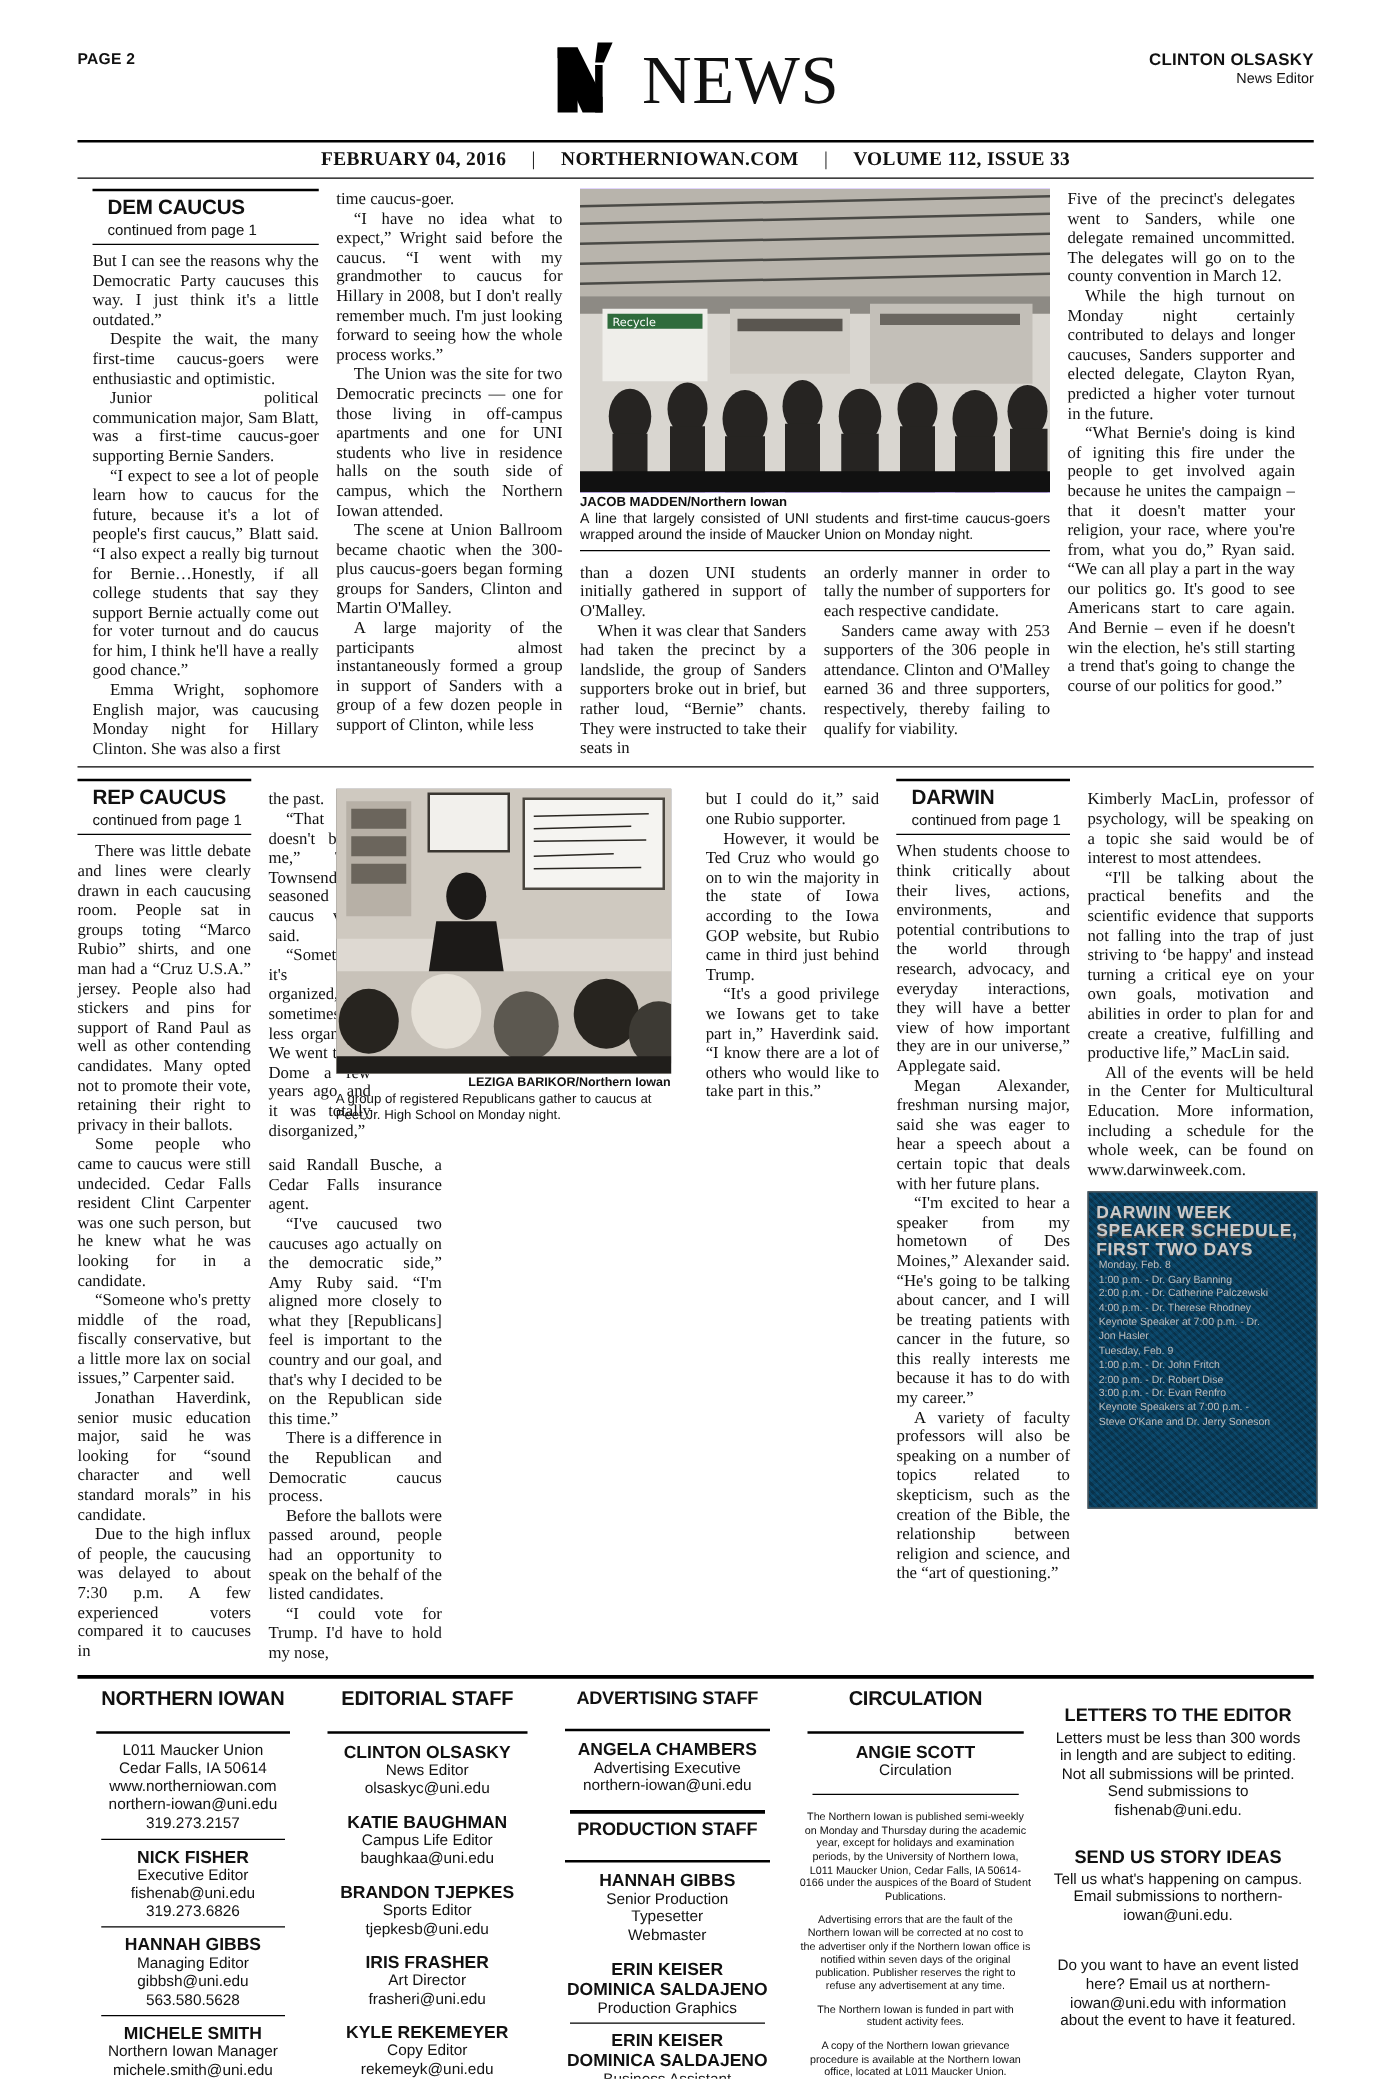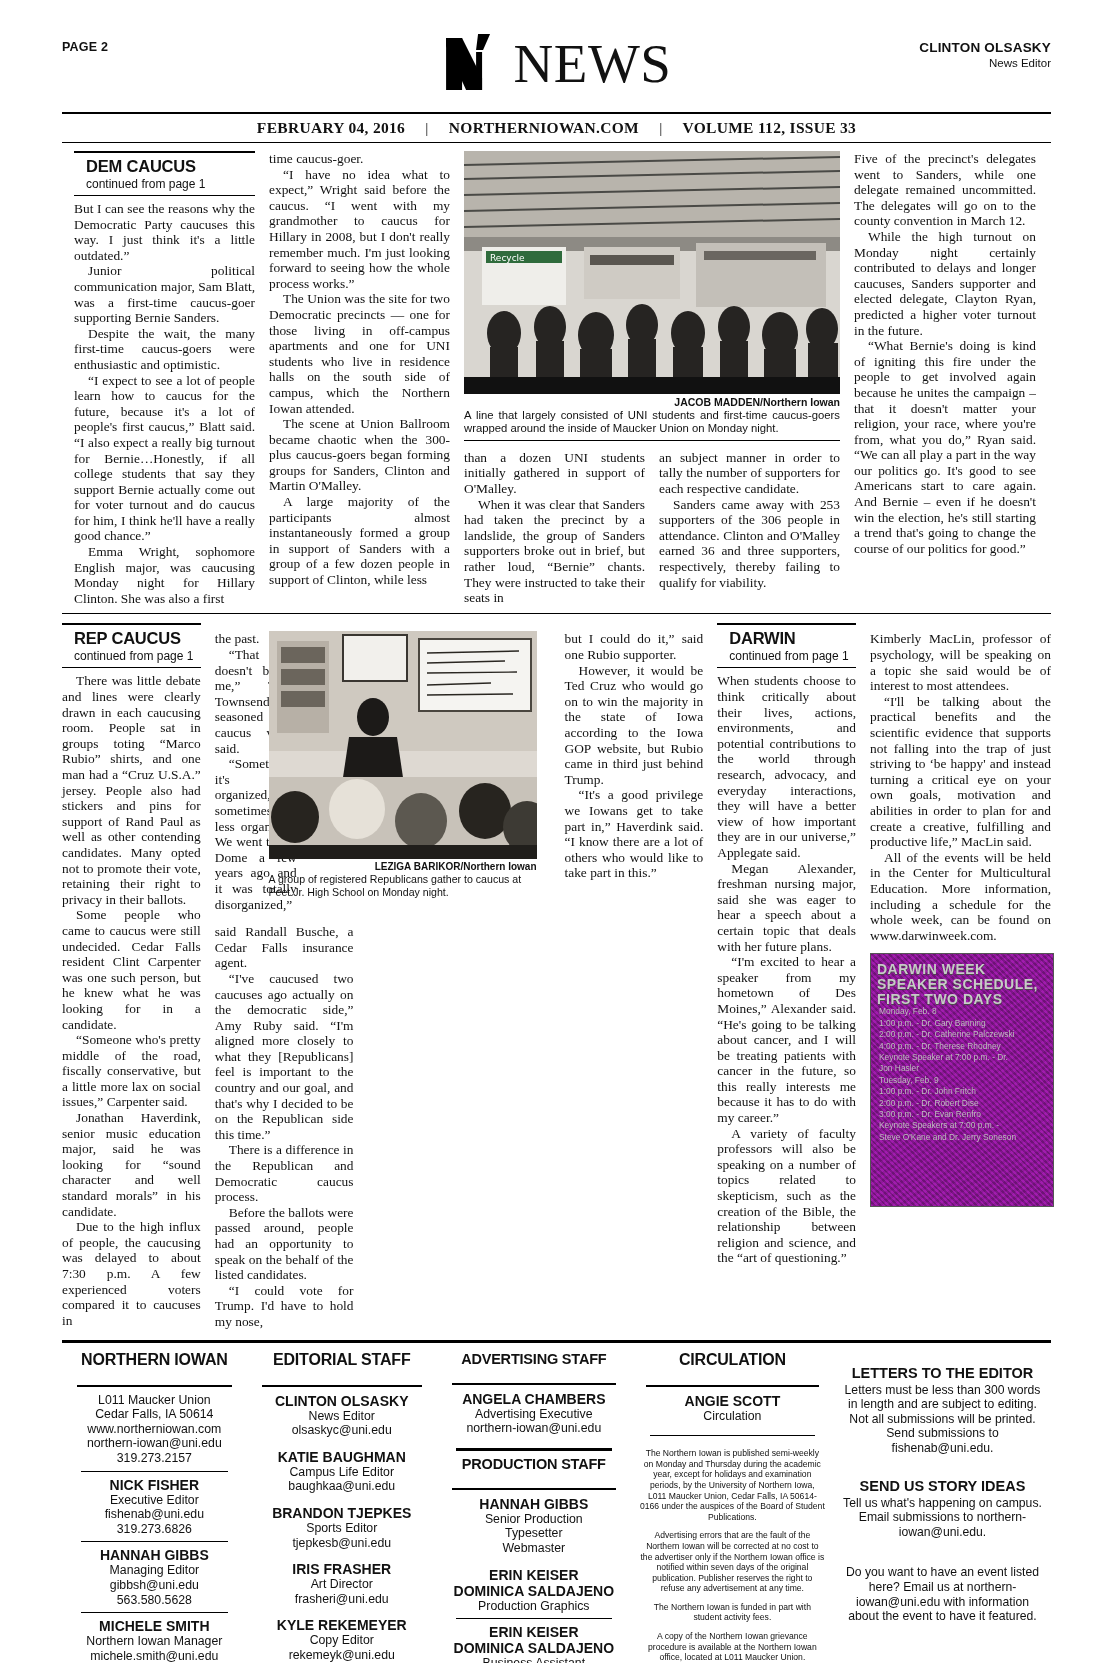--- a/index.html
+++ b/index.html
@@ -74,21 +74,21 @@
 
   .photo-block{width:376px;}
   .photo{
     width:376px;height:243px;
     background:#8b5cf6;
     position:relative;overflow:hidden;
   }
   .photo .ph-inner{position:absolute;inset:0;}
   .credit{
     font-family:"Liberation Sans", sans-serif;
-    font-weight:bold;font-size:10.5px;text-align:right;
+    font-weight:bold;font-size:10.5px;text-align:left;
     padding:2px 0 1px 0;
   }
   .caption{
     font-family:"Liberation Sans", sans-serif;
     font-size:11.3px;line-height:13.4px;text-align:justify;
     border-bottom:1.2px solid #000;padding-bottom:4px;
   }
   .photo-cols{display:flex;gap:14px;margin-top:9px;}
   .photo-cols .pc{width:181px;}
 
@@ -105,21 +105,21 @@
     font-size:10.6px;line-height:12.2px;
   }
   .mcredit{
     font-family:"Liberation Sans", sans-serif;
     font-weight:bold;font-size:10px;text-align:right;padding:2px 0 1px 0;
   }
 
   
   .adbox{
     width:182px;height:252px;margin-top:10px;
-    background:#a21caf;position:relative;overflow:hidden;
+    background:#0c4a6e;position:relative;overflow:hidden;
     border:1px solid #555;
   }
   .ad-headline{
     position:absolute;left:6px;top:8px;right:6px;
     font-family:"Liberation Sans", sans-serif;
     font-weight:bold;font-size:14px;line-height:15px;
     color:#c9c9c9;letter-spacing:.5px;
     text-shadow:0 1px 0 #4a4a4a;
   }
   .ad-lines{
@@ -214,22 +214,22 @@
 
     <div class="tcol">
       <div class="jump">
         <div class="jr-top"></div>
         <div class="jump-title">DEM CAUCUS</div>
         <div class="jump-sub">continued from page 1</div>
         <div class="jr-bot"></div>
       </div>
       <div class="colbody">
         <p class="noindent">But I can see the reasons why the Democratic Party caucuses this way. I just think it's a little outdated.”</p>
+        <p>Despite the wait, the many first-time caucus-goers were enthusiastic and optimistic.</p>
         <p>Junior political communication major, Sam Blatt, was a first-time caucus-goer supporting Bernie Sanders.</p>
-        <p>Despite the wait, the many first-time caucus-goers were enthusiastic and optimistic.</p>
         <p>“I expect to see a lot of people learn how to caucus for the future, because it's a lot of people's first caucus,” Blatt said. “I also expect a really big turnout for Bernie…Honestly, if all college students that say they support Bernie actually come out for voter turnout and do caucus for him, I think he'll have a really good chance.”</p>
         <p>Emma Wright, sophomore English major, was caucusing Monday night for Hillary Clinton. She was also a first</p>
       </div>
     </div>
 
     <div class="tcol">
       <div class="colbody">
         <p class="noindent">time caucus-goer.</p>
         <p>“I have no idea what to expect,” Wright said before the caucus. “I went with my grandmother to caucus for Hillary in 2008, but I don't really remember much. I'm just looking forward to seeing how the whole process works.”</p>
         <p>The Union was the site for two Democratic precincts — one for those living in off-campus apartments and one for UNI students who live in residence halls on the south side of campus, which the Northern Iowan attended.</p>
@@ -284,21 +284,21 @@
 
       <div class="photo-cols">
         <div class="pc">
           <div class="colbody">
             <p class="noindent">than a dozen UNI students initially gathered in support of O'Malley.</p>
             <p>When it was clear that Sanders had taken the precinct by a landslide, the group of Sanders supporters broke out in brief, but rather loud, “Bernie” chants. They were instructed to take their seats in</p>
           </div>
         </div>
         <div class="pc">
           <div class="colbody">
-            <p class="noindent">an subject manner in order to tally the number of supporters for each respective candidate.</p>
+            <p class="noindent">an orderly manner in order to tally the number of supporters for each respective candidate.</p>
             <p>Sanders came away with 253 supporters of the 306 people in attendance. Clinton and O'Malley earned 36 and three supporters, respectively, thereby failing to qualify for viability.</p>
           </div>
         </div>
       </div>
     </div>
 
     <div class="tcol c5">
       <div class="colbody">
         <p class="noindent">Five of the precinct's delegates went to Sanders, while one delegate remained uncommitted. The delegates will go on to the county convention in March 12.</p>
         <p>While the high turnout on Monday night certainly contributed to delays and longer caucuses, Sanders supporter and elected delegate, Clayton Ryan, predicted a higher voter turnout in the future.</p>

